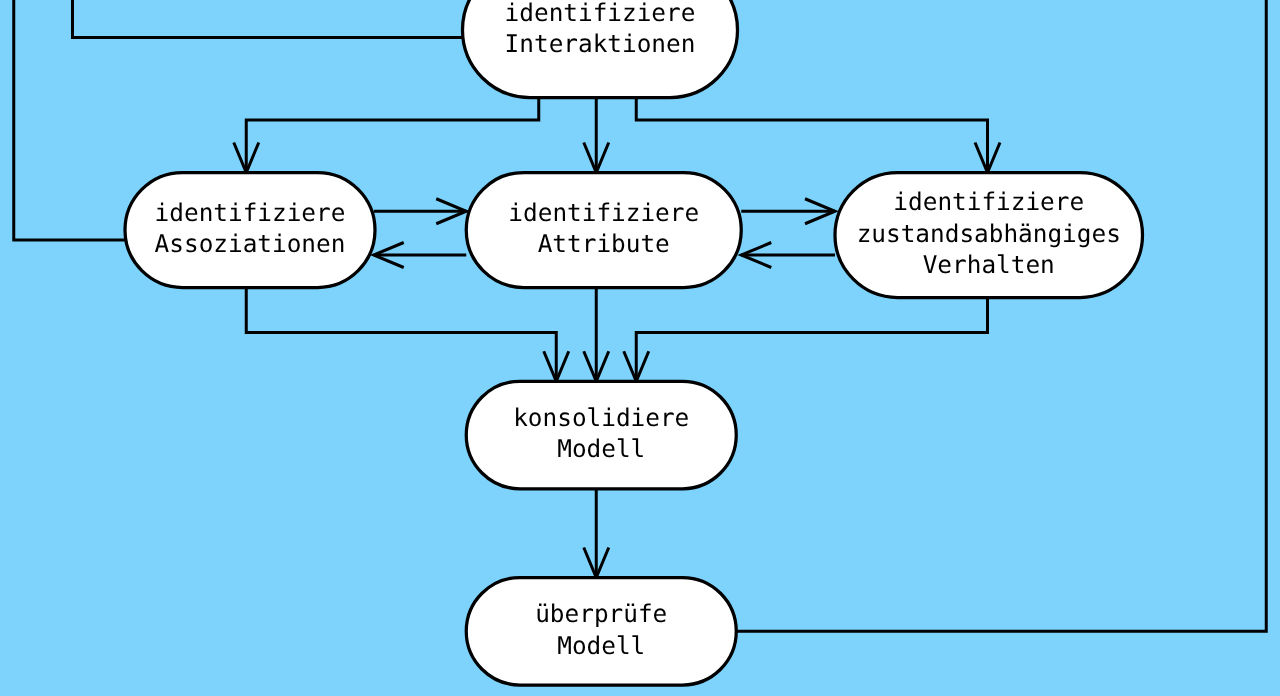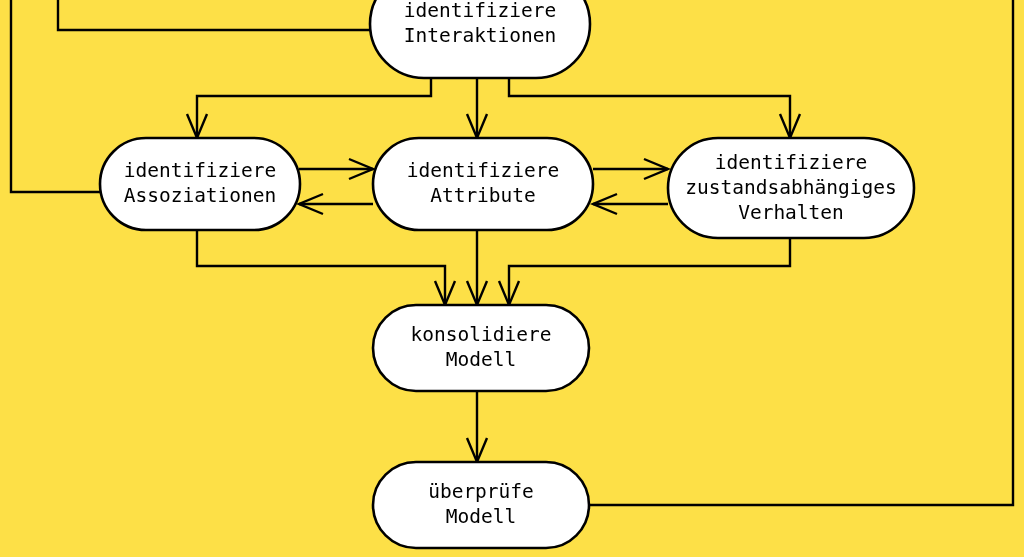--- a/index.html
+++ b/index.html
@@ -8,21 +8,21 @@
     padding: 0;
     background: #ffffff;
   }
   body {
     font-family: "DejaVu Sans Mono", monospace;
   }
   #canvas {
     position: relative;
     width: 1024px;
     height: 557px;
-    background: #fde047;
+    background: #7dd3fc;
     overflow: hidden;
   }
   #diagram-svg {
     position: absolute;
     top: 0;
     left: 0;
     width: 1024px;
     height: 557px;
     display: block;
   }

